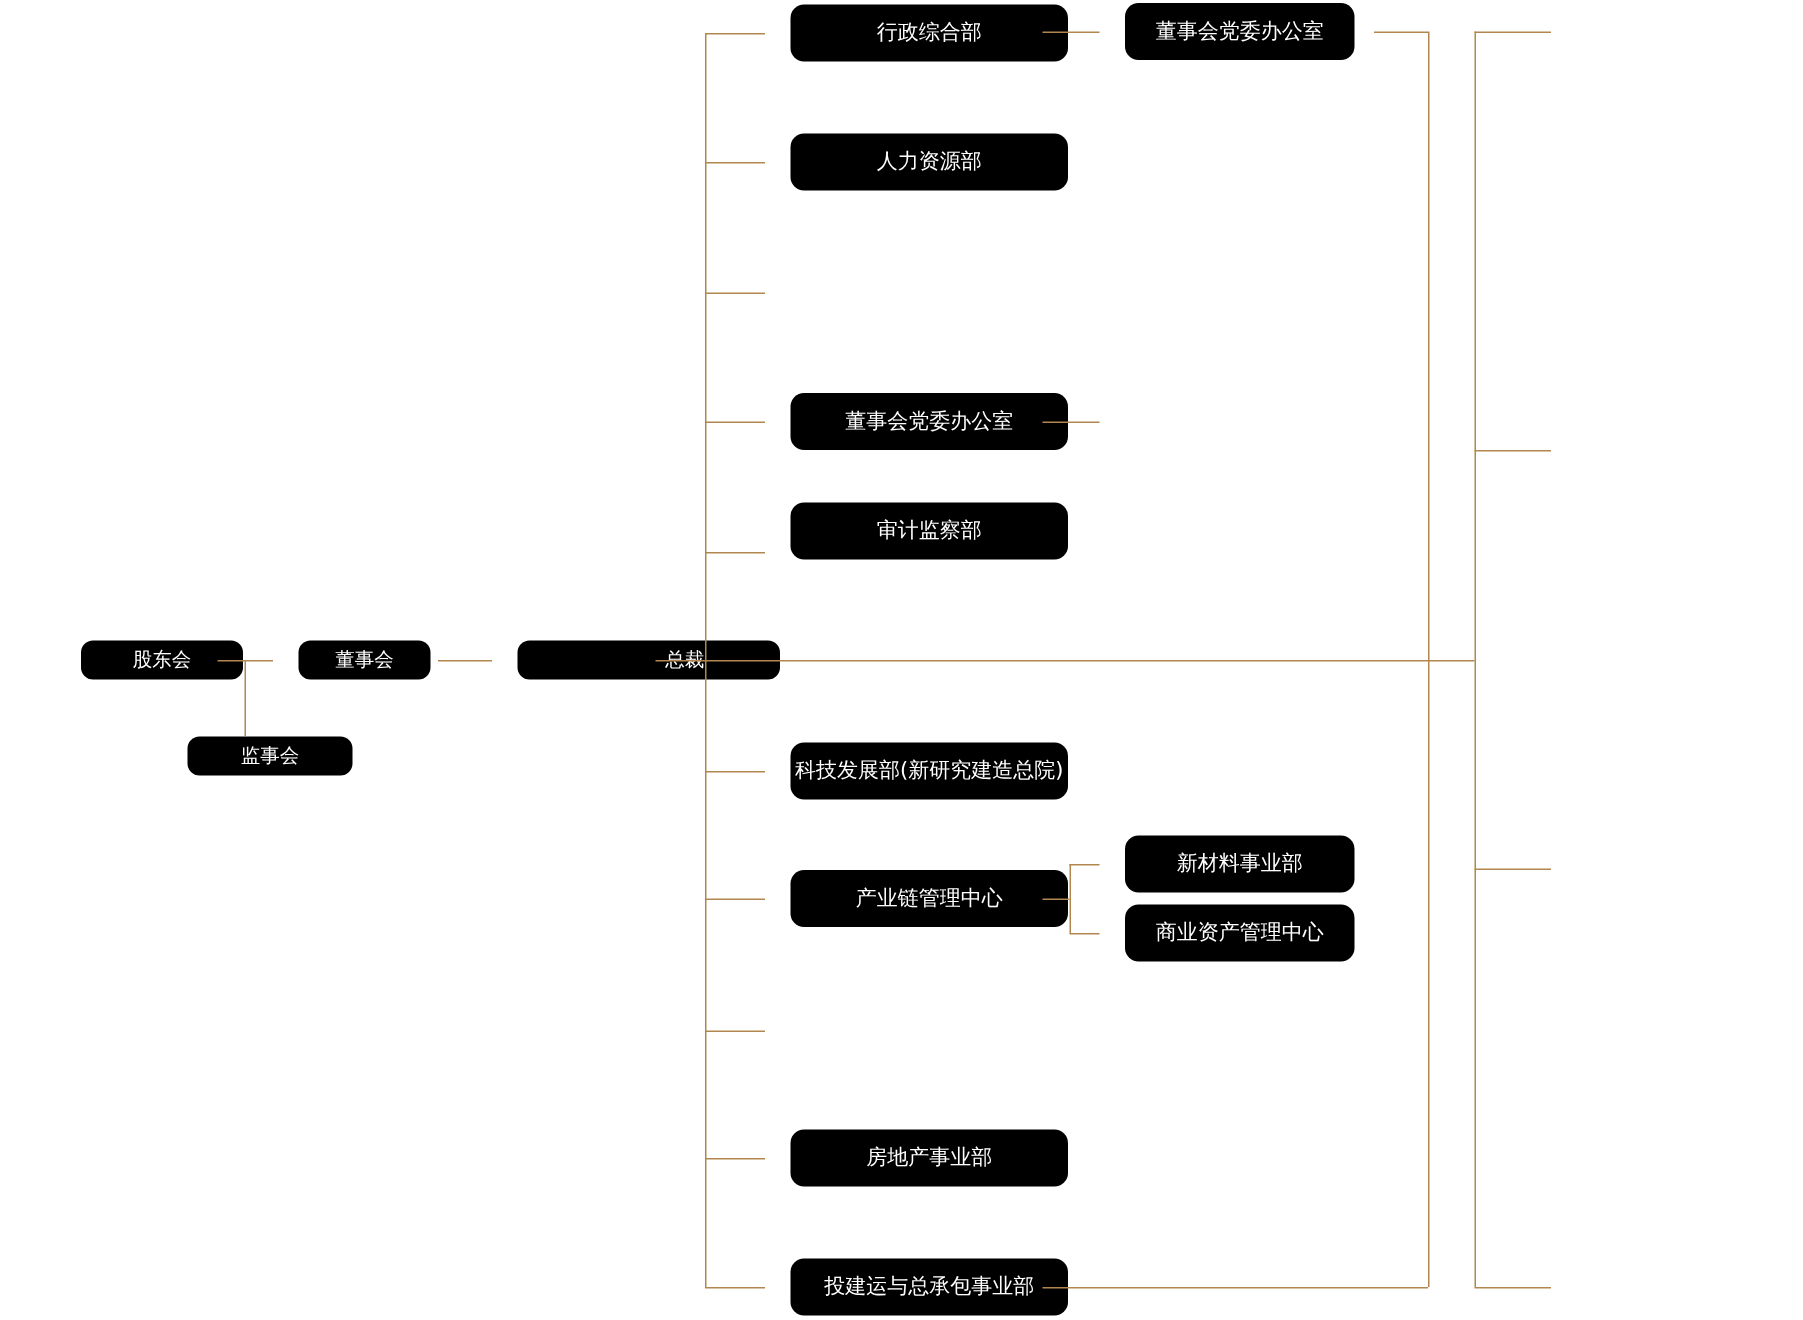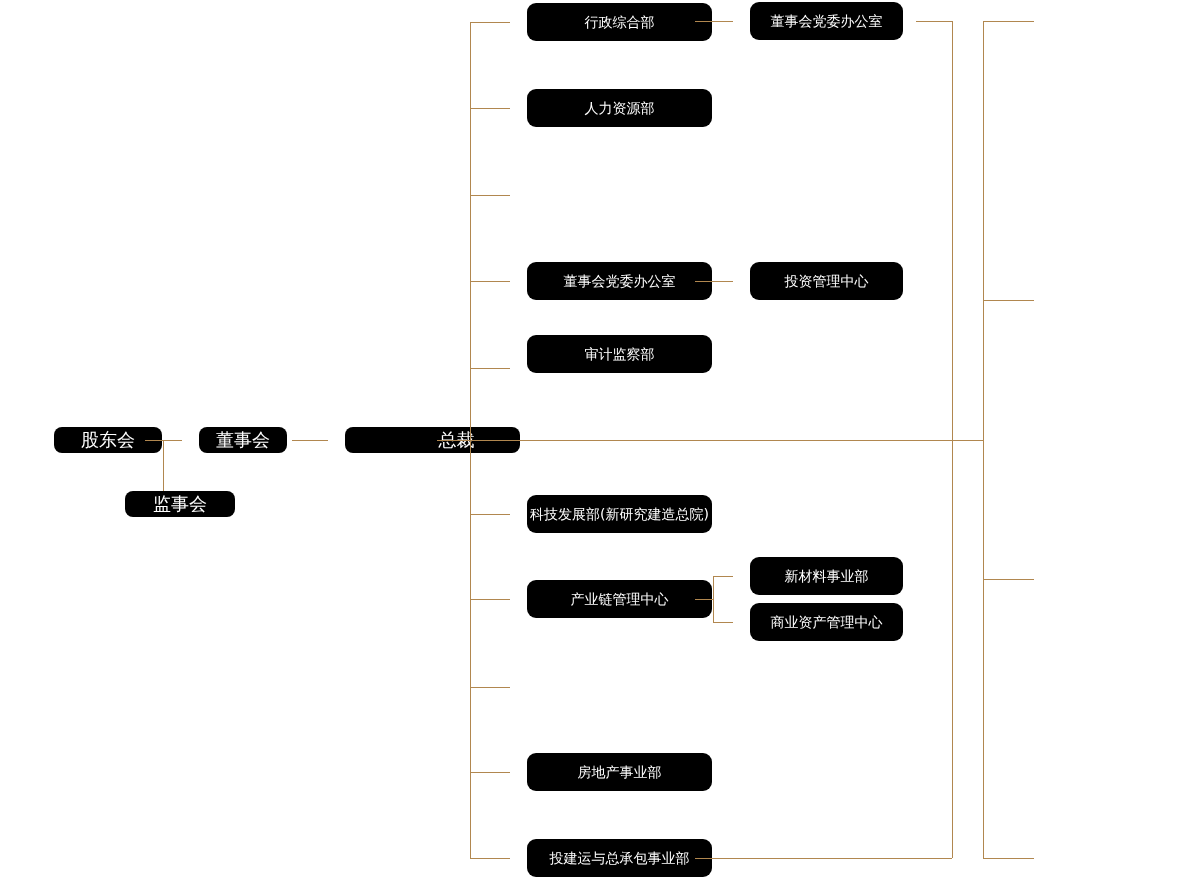--- a/index.html
+++ b/index.html
@@ -20,21 +20,21 @@
     justify-content: center;
     text-align: center;
     border-radius: 9px;
     font-size: 14px;
     line-height: 1;
     white-space: nowrap;
     margin-left: 17px;
   }
   .node.md { width: 185px; height: 38px; }
   .node.rt { width: 153px; height: 38px; text-align: center; }
-  .node.sm { height: 26px; border-radius: 8px; font-size: 18px; }
+  .node.sm { height: 26px; border-radius: 8px; font-size: 13px; }
   .line { position: absolute; background: #B1874F; }
   .h { height: 1px; }
   .v { width: 1px; }
 </style>
 </head>
 <body>
 
 <div class="canvas">
 
   <div class="node sm" style="left:37px; top:427px; width:108px;">股东会</div>
@@ -45,21 +45,20 @@
   <div class="node md" style="left:510px; top:3px;">行政综合部</div>
   <div class="node md" style="left:510px; top:89px;">人力资源部</div>
   <div class="node md" style="left:510px; top:262px;">董事会党委办公室</div>
   <div class="node md" style="left:510px; top:335px;">审计监察部</div>
   <div class="node md" style="left:510px; top:495px;">科技发展部(新研究建造总院)</div>
   <div class="node md" style="left:510px; top:580px;">产业链管理中心</div>
   <div class="node md" style="left:510px; top:839px;">投建运与总承包事业部</div>
   <div class="node md" style="left:510px; top:753px;">房地产事业部</div>
 
   <div class="node rt" style="left:733px; top:2px;">董事会党委办公室</div>
-  <div class="node rt" style="left:733px; top:262px;">投资管理中心</div>
   <div class="node rt" style="left:733px; top:557px;">新材料事业部</div>
   <div class="node rt" style="left:733px; top:603px;">商业资产管理中心</div>
 
   <div class="line h" style="left:145px; top:440px; width:37px;"></div>
   <div class="line h" style="left:292px; top:440px; width:36px;"></div>
   <div class="line v" style="left:163px; top:440px; height:51px;"></div>
 
   <div class="line h" style="left:437px; top:440px; width:546px;"></div>
 
   <div class="line v" style="left:470px; top:22px; height:836px;"></div>

